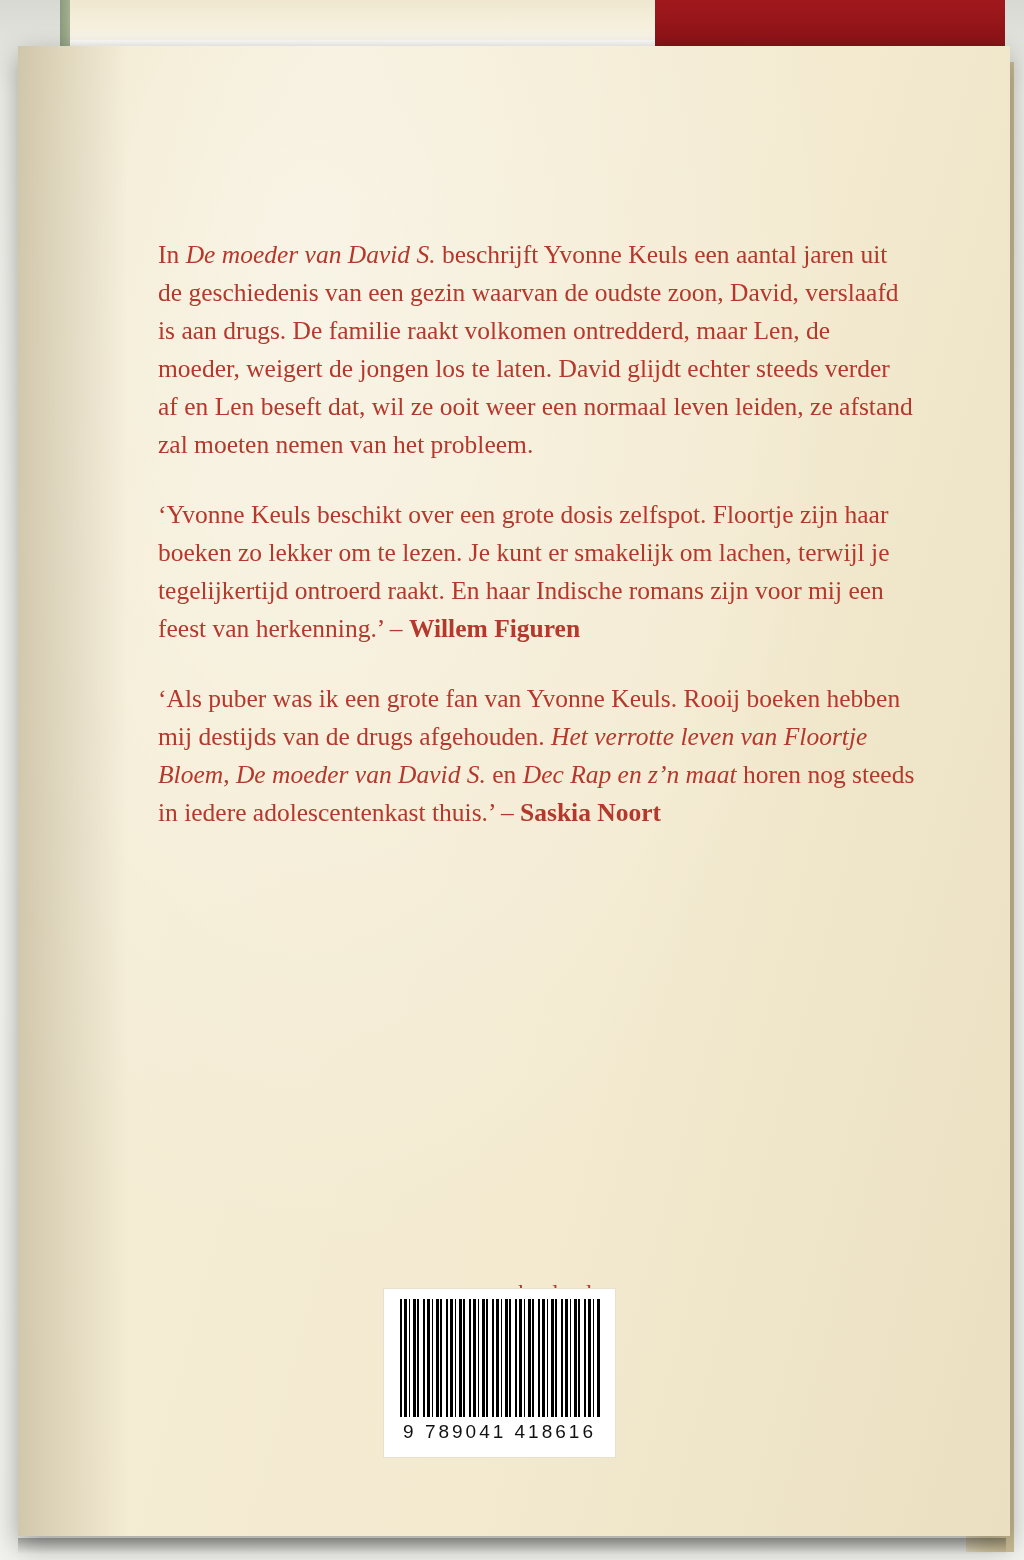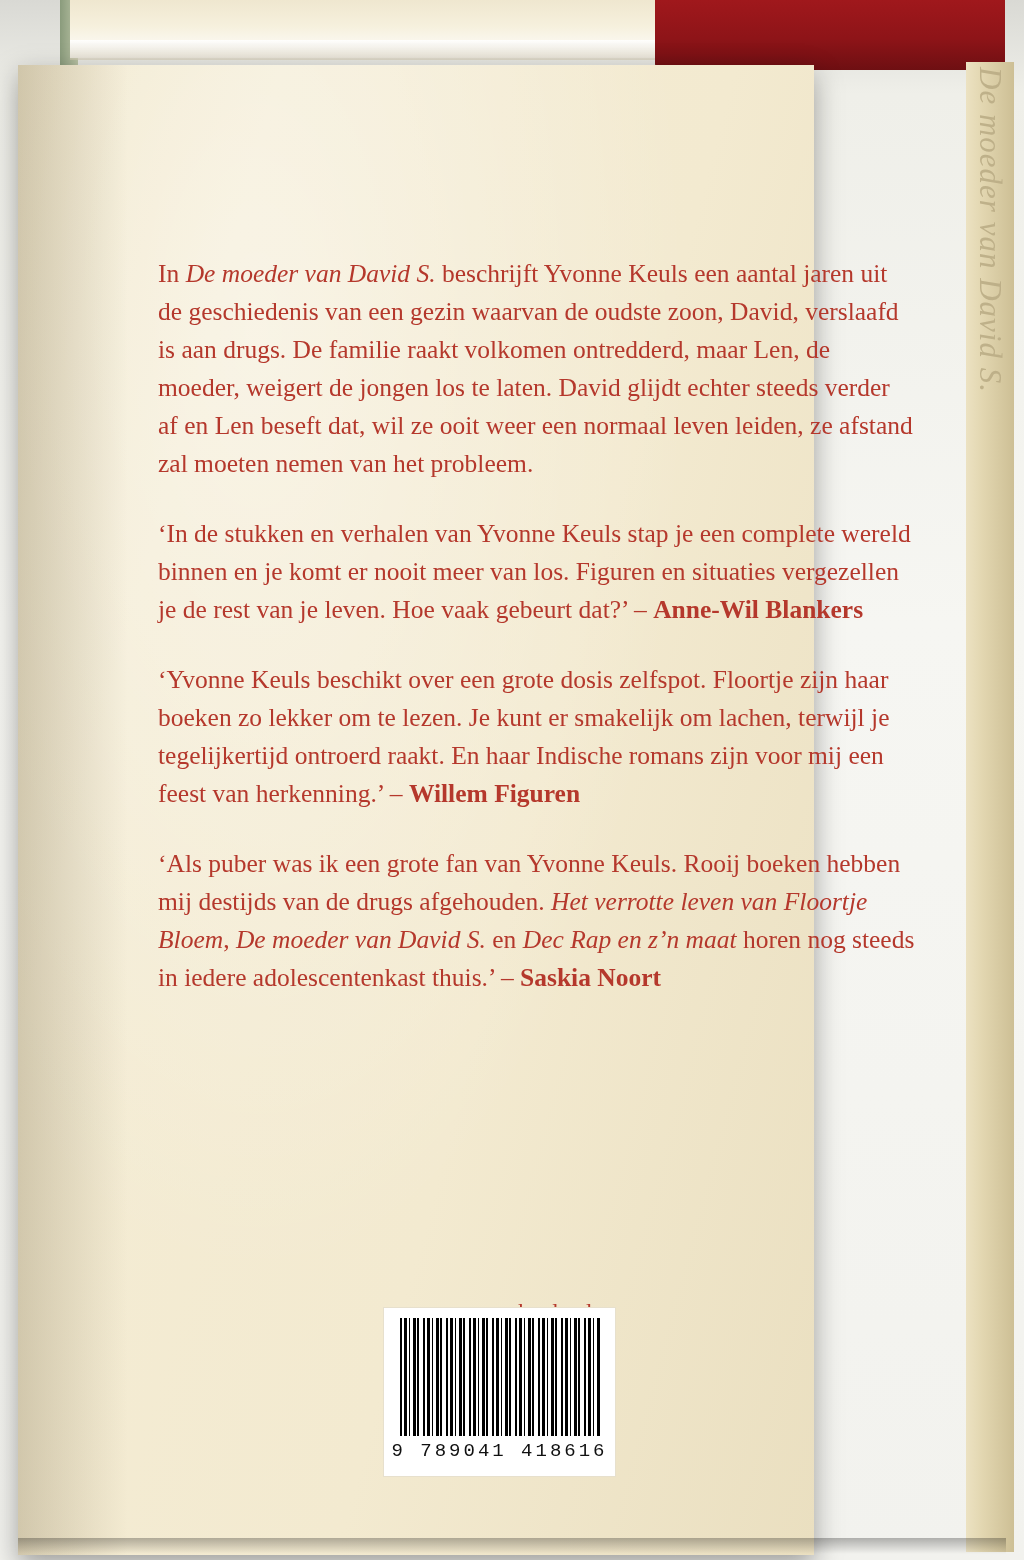--- a/index.html
+++ b/index.html
@@ -62,22 +62,22 @@
     width: 350px;
     height: 70px;
     background: linear-gradient(180deg,#a0181c 0%, #8e1418 55%, #6e0f12 100%);
     border-radius: 0 0 6px 6px;
   }
 
   
   .back-cover {
     position: absolute;
     left: 18px;
-    top: 65px;
-    width: 796px;
+    top: 46px;
+    width: 992px;
     height: 1490px;
     background: linear-gradient(105deg,#f0e6c8 0%, #f4ecd4 22%, #f3ead0 60%, #eadfc0 100%);
     box-shadow: 0 10px 26px rgba(0,0,0,0.35);
   }
   .cover-sheen {
     position: absolute;
     left: 0; top: 0; right: 0; bottom: 0;
     background: radial-gradient(ellipse at 30% 18%, rgba(255,255,255,0.42), rgba(255,255,255,0) 55%);
     pointer-events: none;
   }
@@ -168,21 +168,21 @@
     height: 118px;
     background-image: repeating-linear-gradient(90deg,
       #000 0px, #000 2px, #fff 2px, #fff 4px,
       #000 4px, #000 7px, #fff 7px, #fff 9px,
       #000 9px, #000 10px, #fff 10px, #fff 13px,
       #000 13px, #000 16px, #fff 16px, #fff 17px,
       #000 17px, #000 19px, #fff 19px, #fff 23px);
   }
   .barcode-digits {
     margin-top: 4px;
-    font-family: Liberation Mono, monospace;
+    font-family: Liberation Sans, sans-serif;
     font-size: 19px;
     letter-spacing: 3px;
     color: #111;
   }
   .site-bottom {
     position: absolute;
     left: 0;
     top: 1425px;
     width: 950px;
     text-align: center;
@@ -219,21 +219,20 @@
   </div>
 
   <div class="back-cover">
     <div class="cover-sheen"></div>
     <div class="cover-leftshade"></div>
 
     <div class="text-block">
 
       <p class="para"><span>In </span><em>De moeder van David S.</em><span> beschrijft Yvonne Keuls een aantal jaren uit de geschiedenis van een gezin waarvan de oudste zoon, David, verslaafd is aan drugs. De familie raakt volkomen ontredderd, maar Len, de moeder, weigert de jongen los te laten. David glijdt echter steeds verder af en Len beseft dat, wil ze ooit weer een normaal leven leiden, ze afstand zal moeten nemen van het probleem.</span></p>
 
-      <p class="para blurb"><span>‘In de stukken en verhalen van Yvonne Keuls stap je een complete wereld binnen en je komt er nooit meer van los. Figuren en situaties vergezellen je de rest van je leven. Hoe vaak gebeurt dat?’ – </span><span class="attrib">Anne-Wil Blankers</span></p>
 
       <p class="para blurb"><span>‘Yvonne Keuls beschikt over een grote dosis zelfspot. Floortje zijn haar boeken zo lekker om te lezen. Je kunt er smakelijk om lachen, terwijl je tegelijkertijd ontroerd raakt. En haar Indische romans zijn voor mij een feest van herkenning.’ – </span><span class="attrib">Willem Figuren</span></p>
 
 
       <p class="para blurb"><span>‘Als puber was ik een grote fan van Yvonne Keuls. Rooij boeken hebben mij destijds van de drugs afgehouden. </span><em>Het verrotte leven van Floortje Bloem</em><span>, </span><em>De moeder van David S.</em><span> en </span><em>Dec Rap en z’n maat</em><span> horen nog steeds in iedere adolescentenkast thuis.’ – </span><span class="attrib">Saskia Noort</span></p>
 
     </div>
 
     <div class="site-top">www.yvonnekeuls.nl</div>
 

